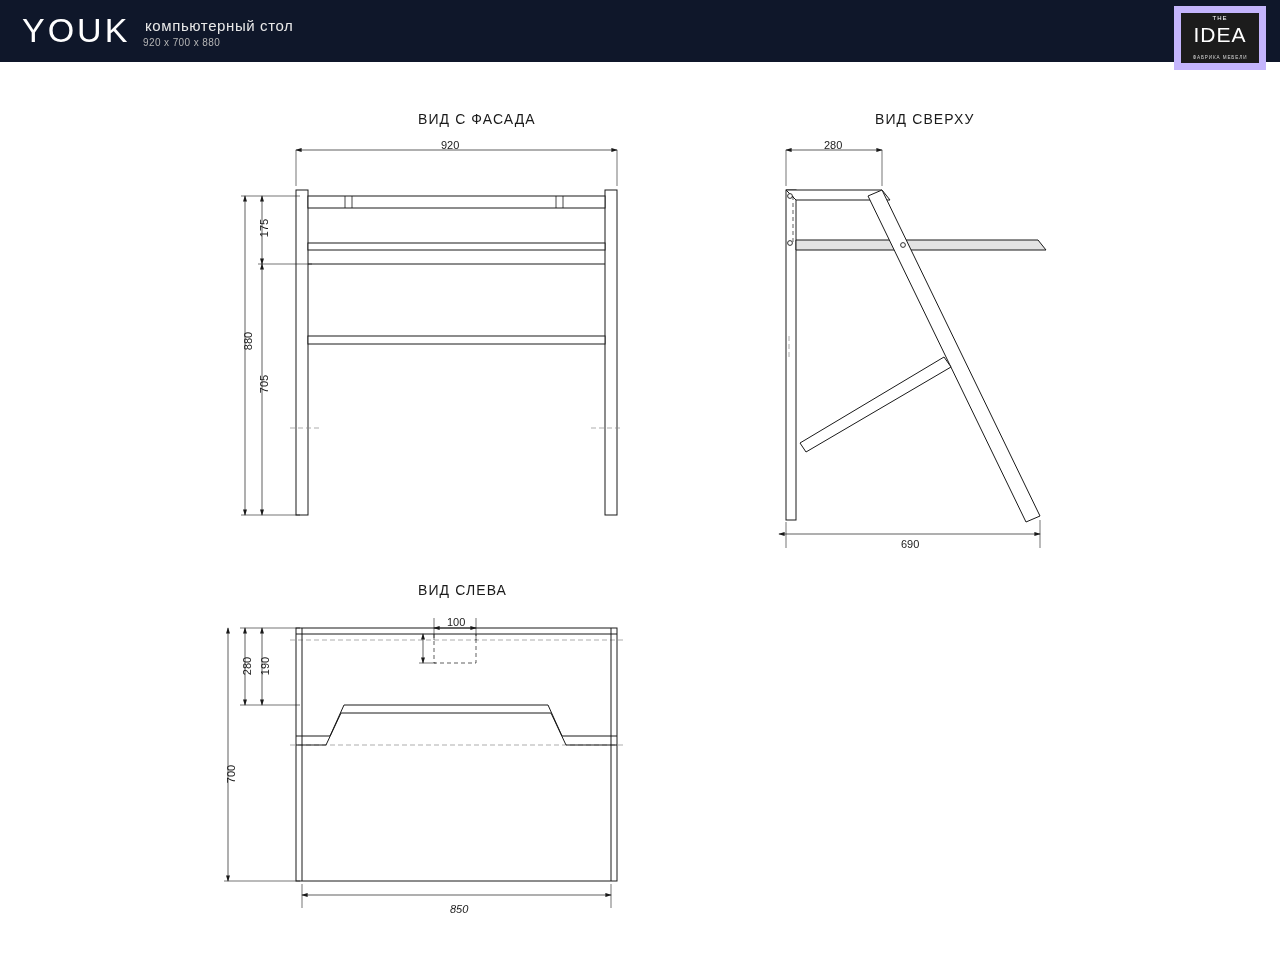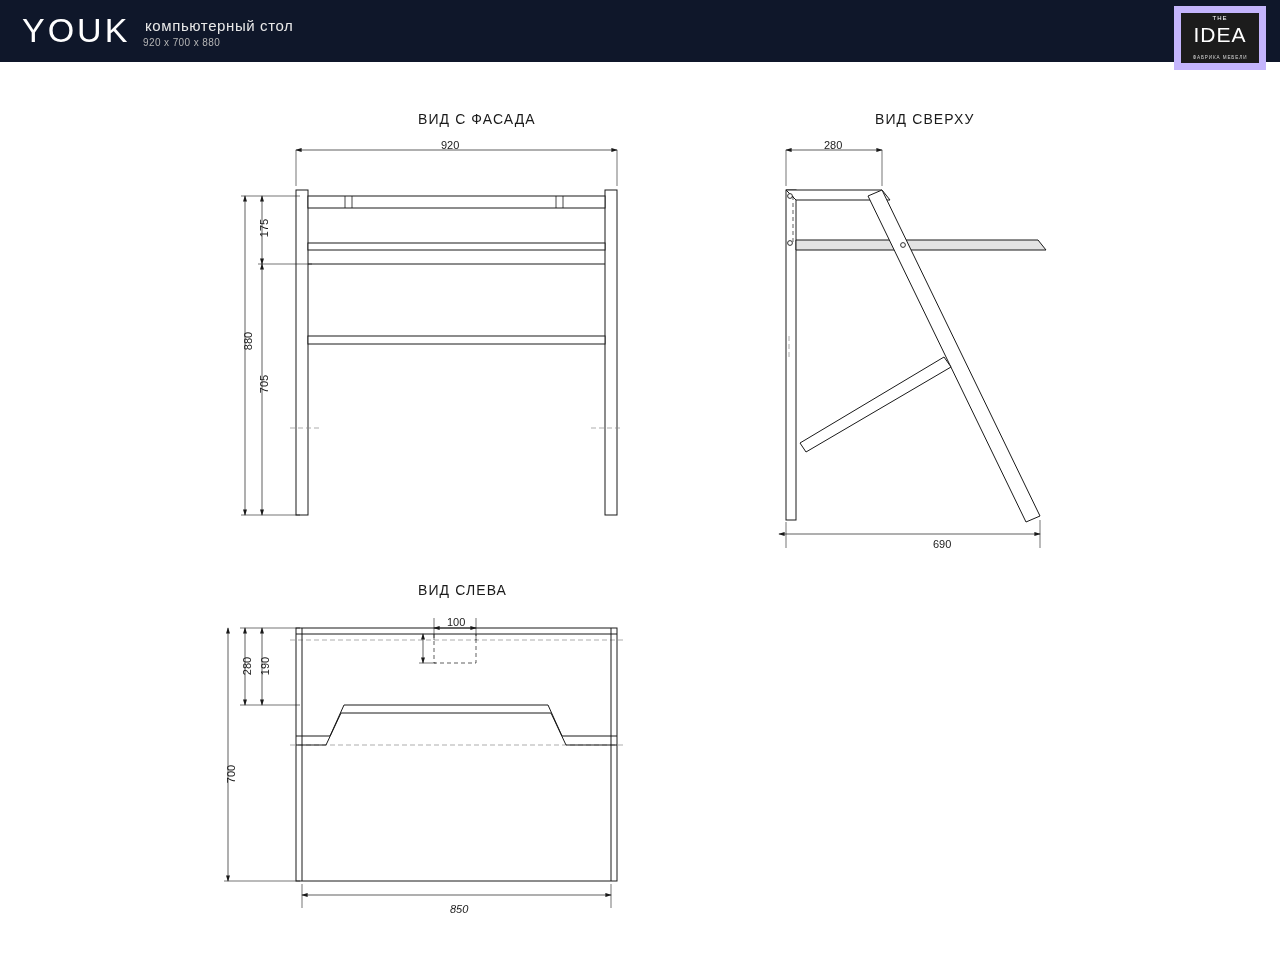--- a/index.html
+++ b/index.html
@@ -136,21 +136,21 @@
 <div class="view-title" style="left:418px; top:111px;">ВИД С ФАСАДА</div>
 <div class="view-title" style="left:875px; top:111px;">ВИД СВЕРХУ</div>
 <div class="view-title" style="left:418px; top:582px;">ВИД СЛЕВА</div>
 
 <div class="dim-label" style="left:441px; top:139px;">920</div>
 <div class="dim-label vert" style="left:239px; top:335px; transform:rotate(-90deg);">880</div>
 <div class="dim-label vert" style="left:255px; top:378px; transform:rotate(-90deg);">705</div>
 <div class="dim-label vert" style="left:255px; top:222px; transform:rotate(-90deg);">175</div>
 
 <div class="dim-label" style="left:824px; top:139px;">280</div>
-<div class="dim-label" style="left:901px; top:538px;margin-left:32px;">690</div>
+<div class="dim-label" style="left:901px; top:538px;">690</div>
 
 <div class="dim-label vert" style="left:238px; top:660px; transform:rotate(-90deg);">280</div>
 <div class="dim-label vert" style="left:256px; top:660px; transform:rotate(-90deg);">190</div>
 <div class="dim-label vert" style="left:222px; top:768px; transform:rotate(-90deg);">700</div>
 <div class="dim-label" style="left:447px; top:616px;">100</div>
 <div class="dim-label vert" style="left:410px; top:655px; transform:rotate(-90deg);">54</div>
 <div class="dim-label" style="left:450px; top:903px;font-style:italic;">850</div>
 
 <svg class="sheet" viewBox="0 0 1280 960">
   <defs>

